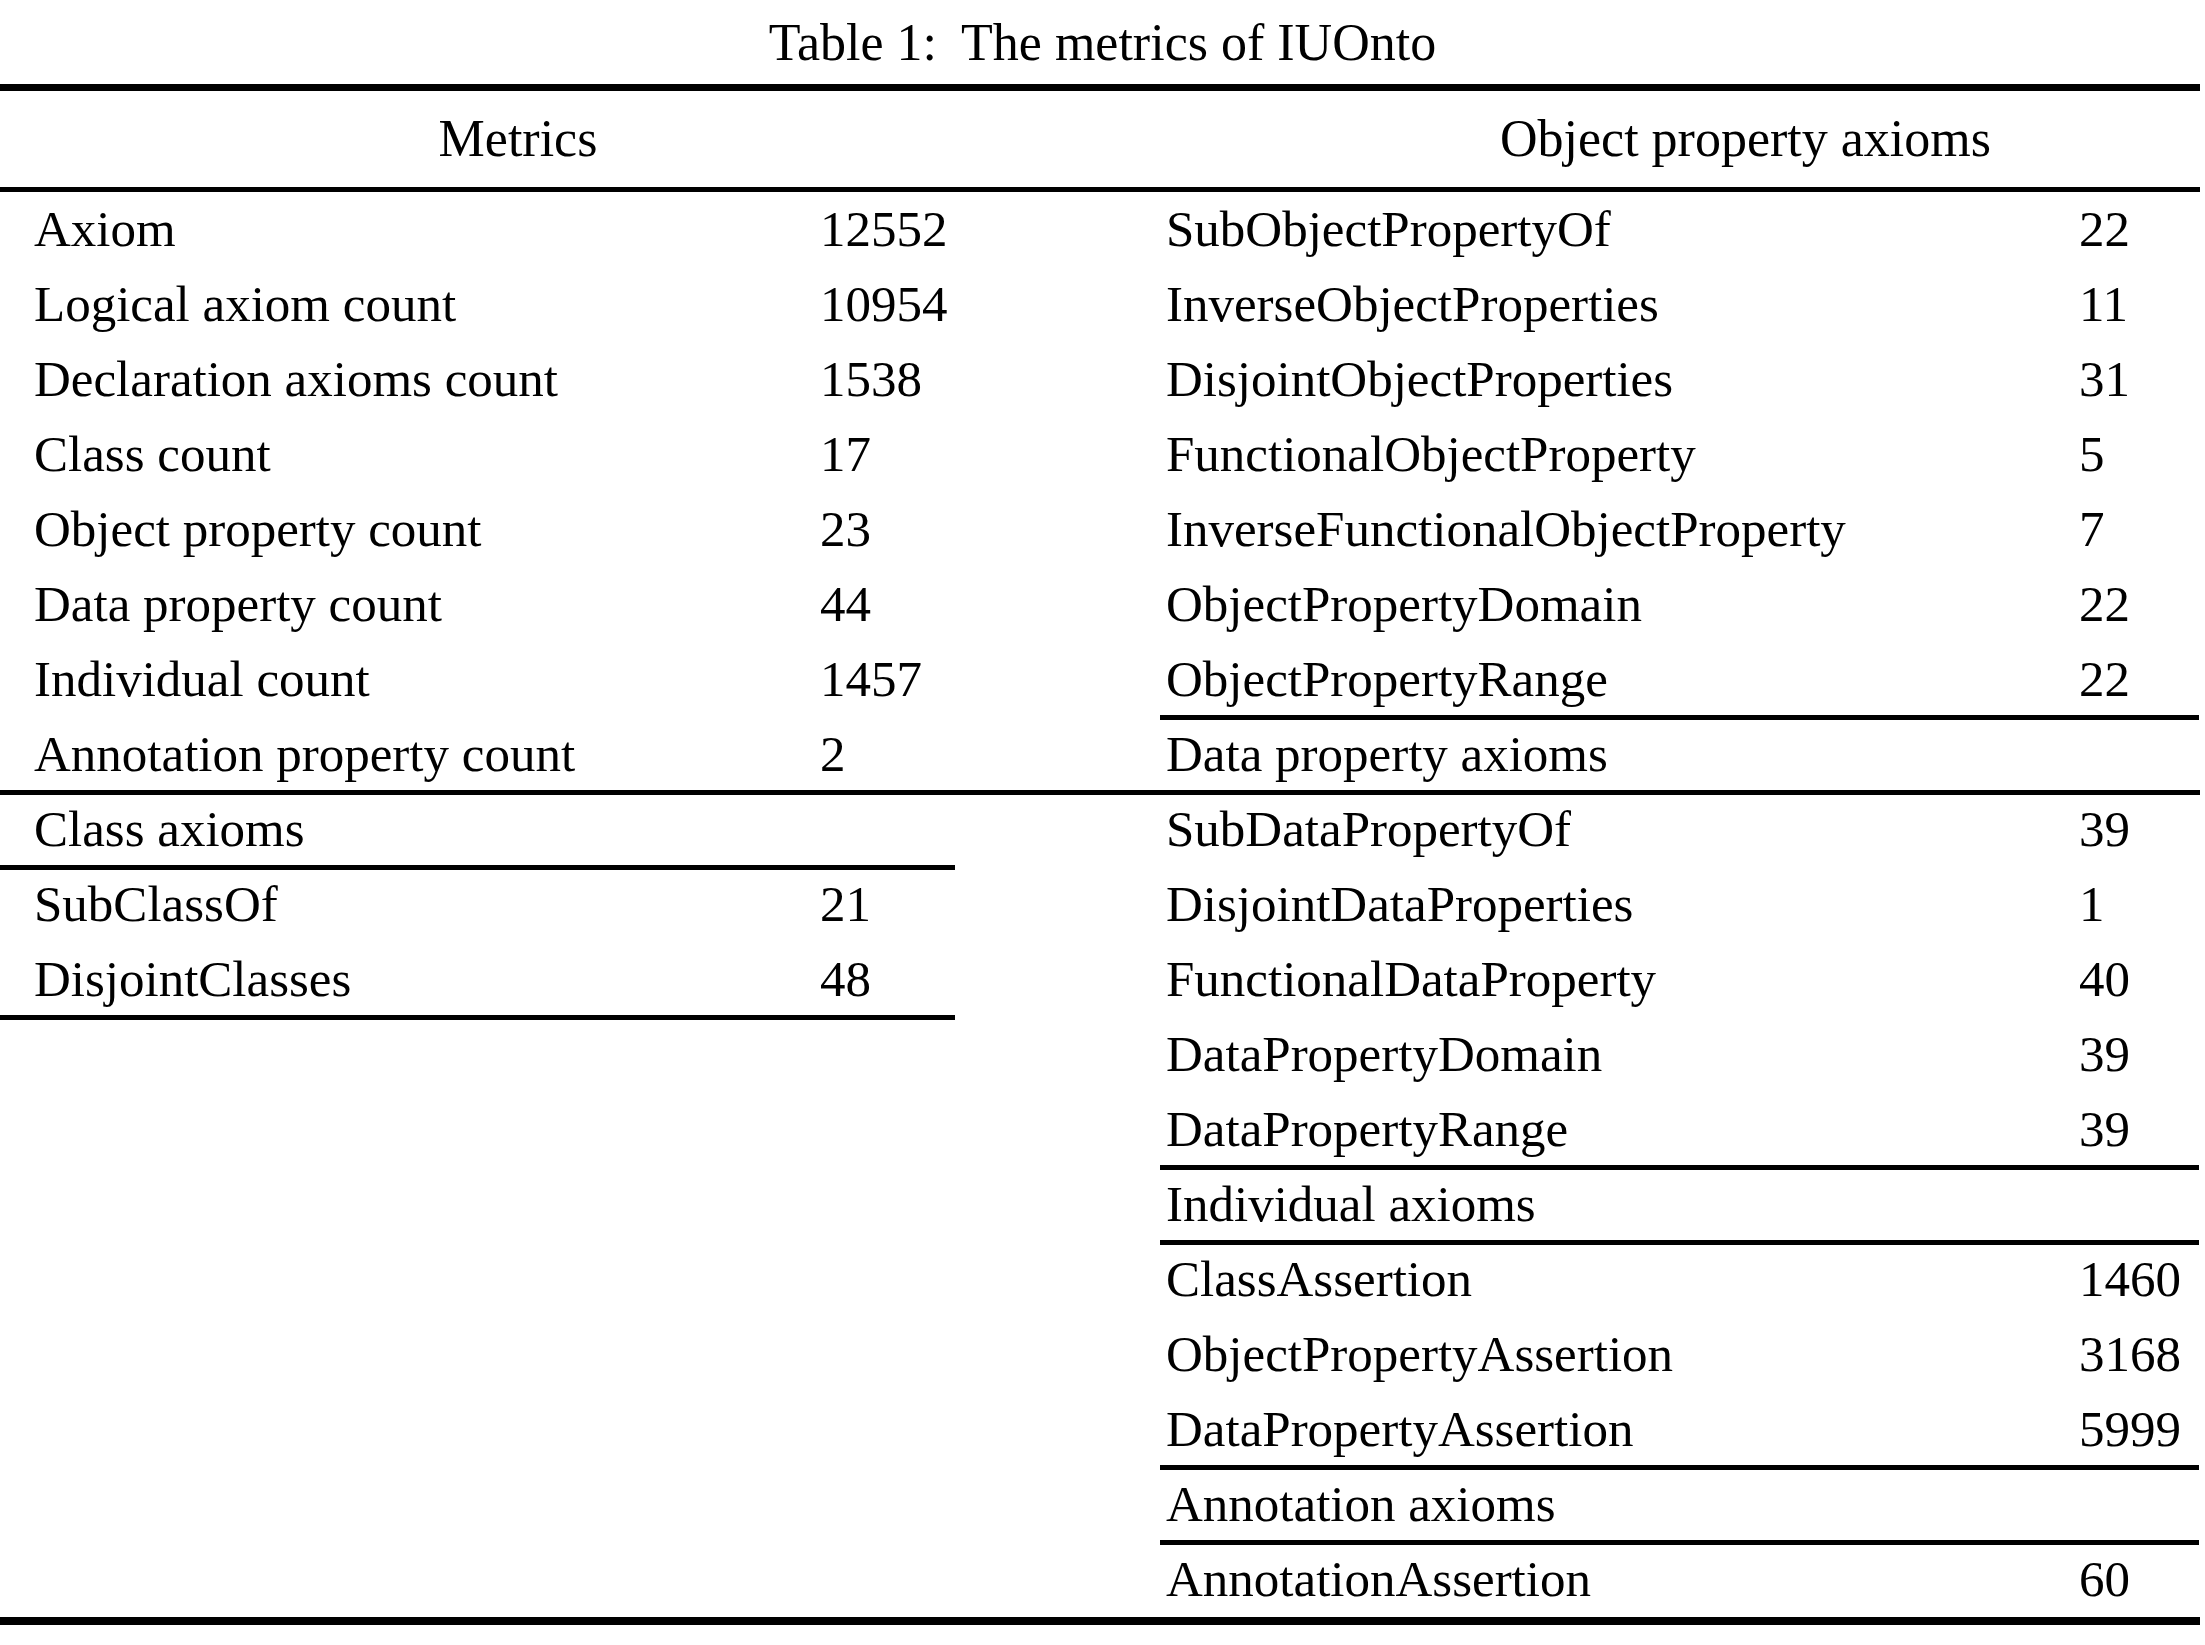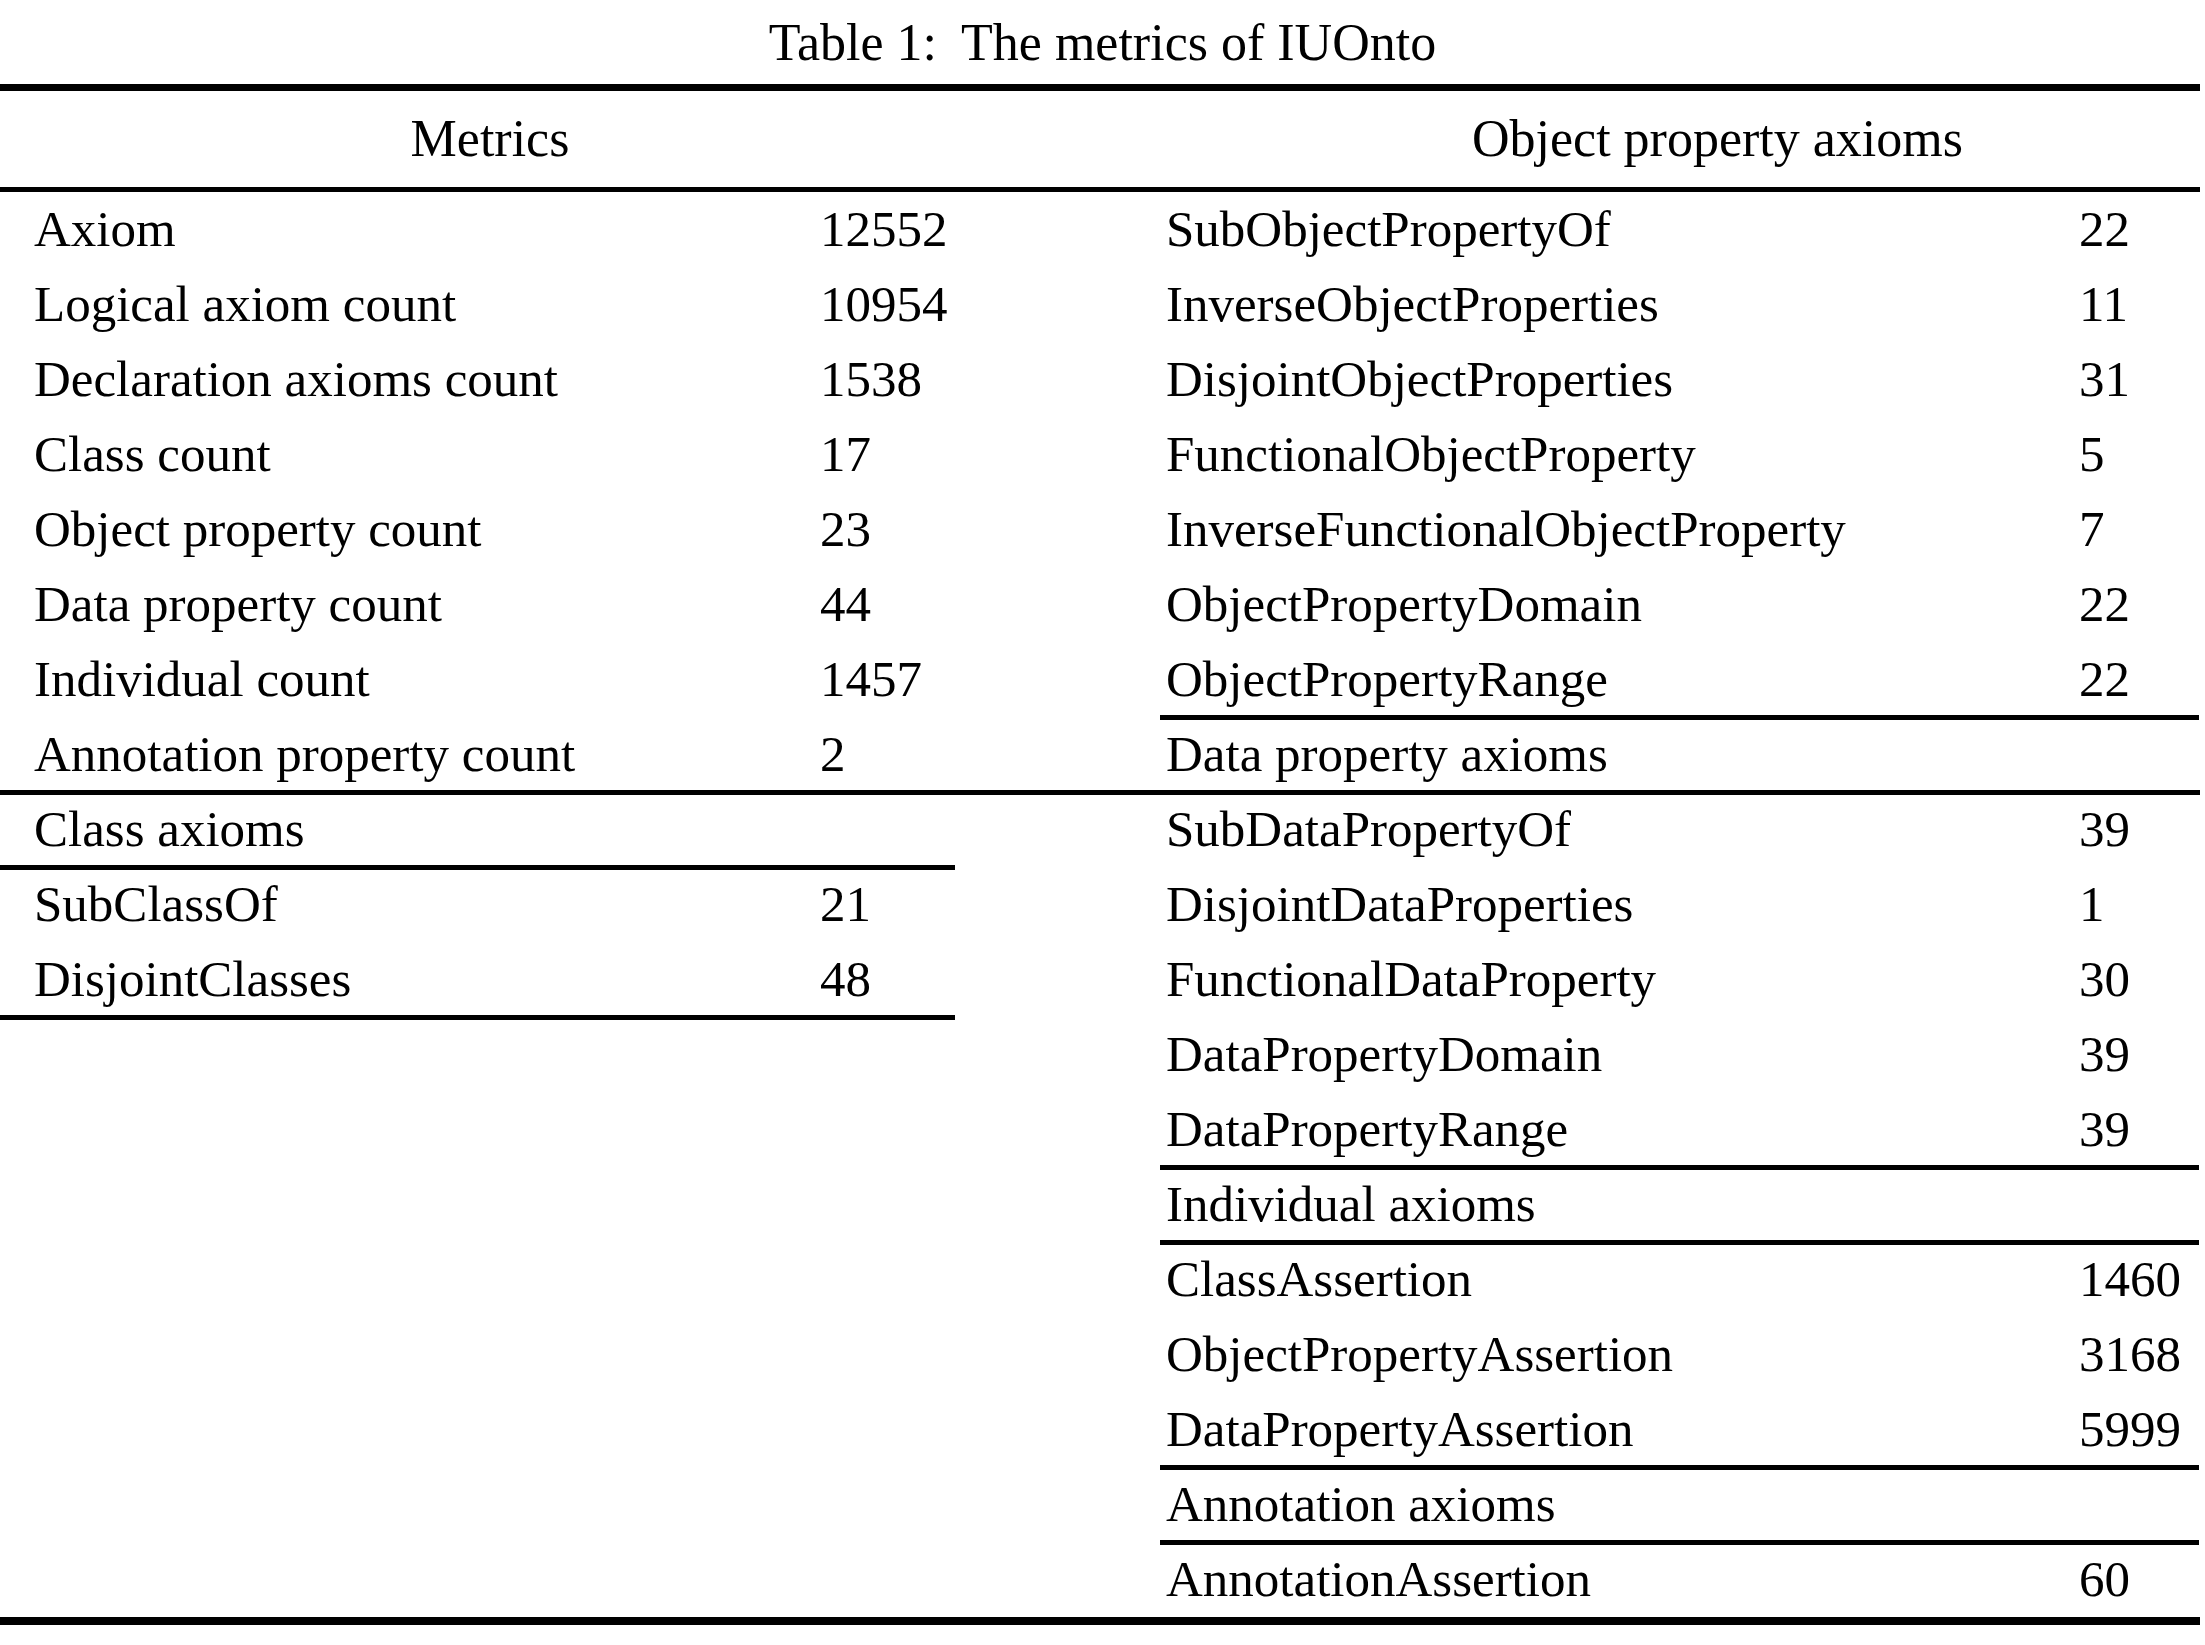--- a/index.html
+++ b/index.html
@@ -13,21 +13,21 @@
   .caption{
     height:84px;
     display:flex;align-items:center;justify-content:center;
     font-size:52px;white-space:nowrap;
   }
   .caption .cap-label{font-weight:normal;margin-right:24px;}
   .rule{background:#000000;}
   .rule-top{height:6.8px;width:2200px;}
   .rule-header{height:5.6px;width:2200px;}
   .rule-bottom{height:8px;width:2200px;}
-  .header-row{position:relative;height:96px;font-size:52px;}
+  .header-row{position:relative;height:96px;font-size:52px;margin-left:28px;}
   .header-row .hl{
     position:absolute;left:0;top:0;width:980px;height:96px;
     text-align:center;line-height:96px;
   }
   .header-row .hr{
     position:absolute;left:1195px;top:0;width:1045px;height:96px;
     text-align:center;line-height:96px;
   }
   .rows{position:relative;}
   .row{position:relative;height:75px;font-size:51px;line-height:75px;}
@@ -131,21 +131,21 @@
       <span class="ll">SubClassOf</span>
       <span class="lv">21</span>
       <span class="rl">DisjointDataProperties</span>
       <span class="rv">1</span>
     </div>
 
     <div class="row">
       <span class="ll">DisjointClasses</span>
       <span class="lv">48</span>
       <span class="rl">FunctionalDataProperty</span>
-      <span class="rv">30</span>
+      <span class="rv">40</span>
       <div class="rule rule-left"></div>
     </div>
 
     <div class="row">
       <span class="rl">DataPropertyDomain</span>
       <span class="rv">39</span>
     </div>
 
     <div class="row">
       <span class="rl">DataPropertyRange</span>

